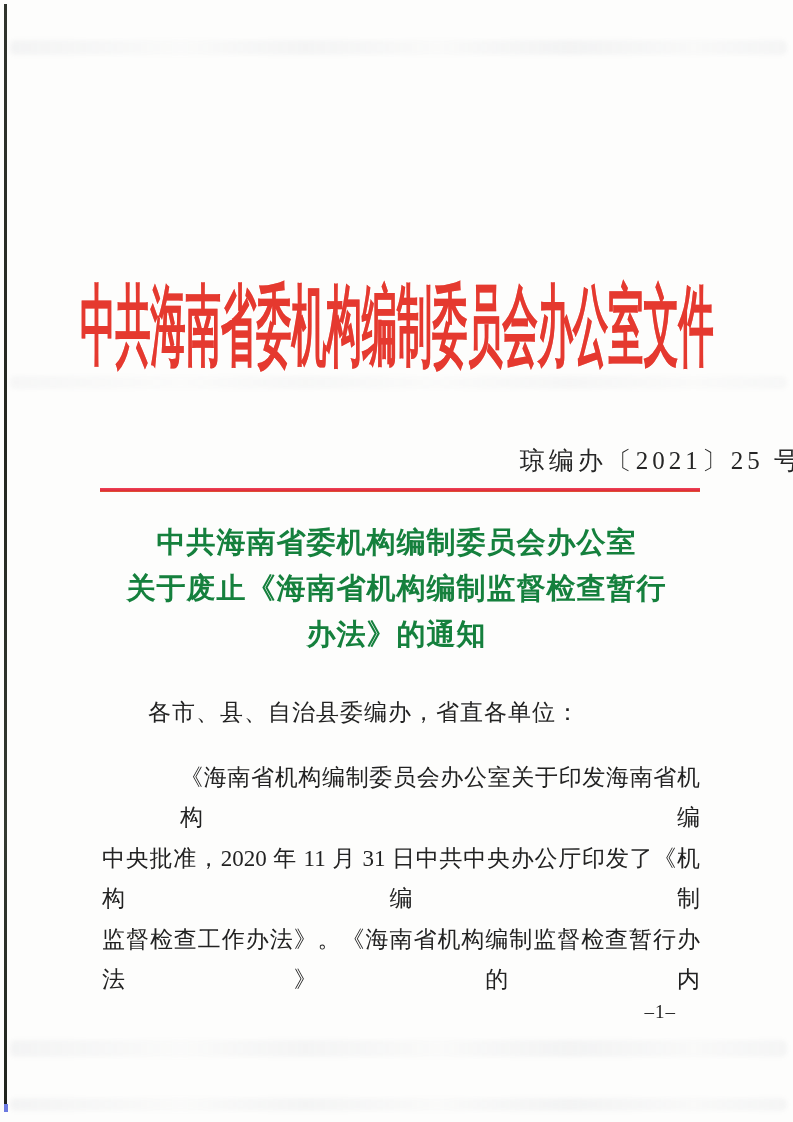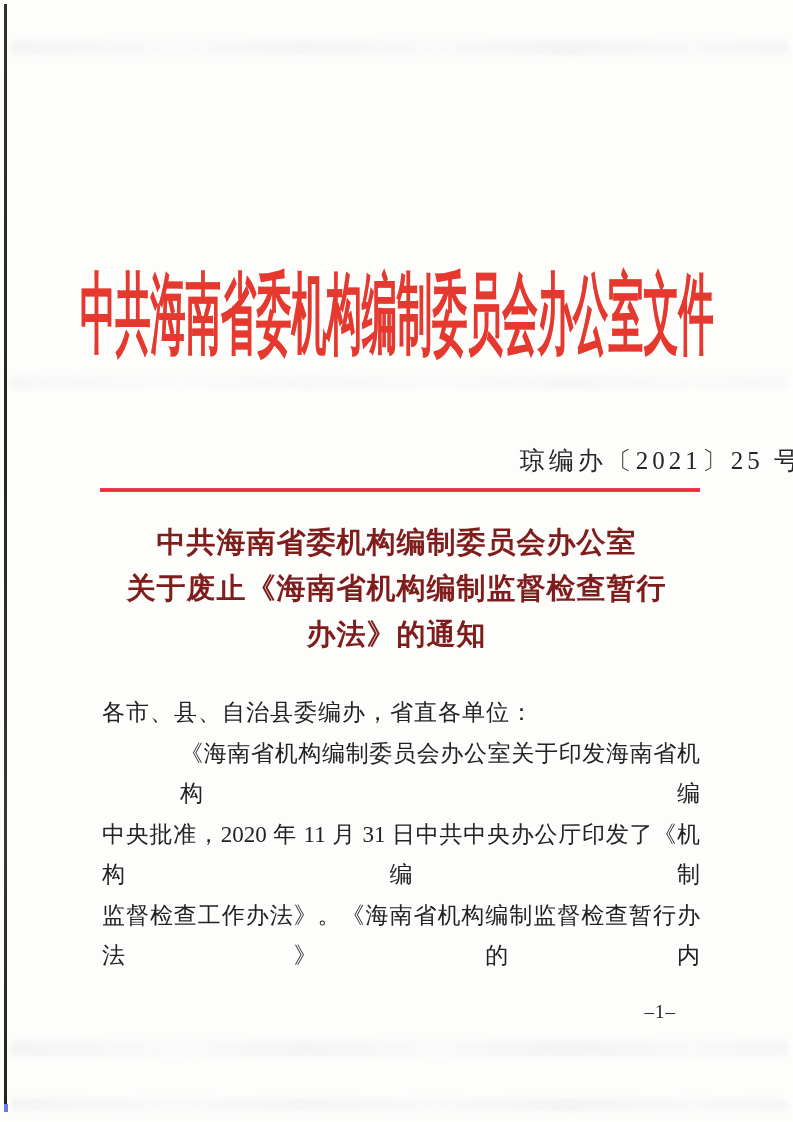--- a/index.html
+++ b/index.html
@@ -51,21 +51,21 @@
       rgba(148,153,165,.14));
   }
   .bleed-1 { top: 40px;   height: 15px; }
   .bleed-2 { top: 376px;  height: 13px; opacity: .4; }
   .bleed-3 { top: 1040px; height: 17px; }
   .bleed-4 { top: 1098px; height: 13px; }
 
   
   .letterhead-wrap {
     position: absolute;
-    top: 262px;
+    top: 274px;
     left: 0;
     width: 100%;
     height: 105px;
     display: flex;
     justify-content: center;
     align-items: center;
     text-align: right;
   }
   .letterhead {
     font-size: 88px;
@@ -104,44 +104,46 @@
   .doc-title {
     position: absolute;
     top: 519px;
     left: 0;
     width: 100%;
     text-align: center;
     font-weight: bold;
     font-size: 29px;
     line-height: 46px;
     letter-spacing: 1px;
-    color: #7f1d1d;
+    color: #15803d;
   }
 
   
   .body-block {
     position: absolute;
     top: 693px;
     left: 102px;
     width: 598px;
     font-size: 23px;
     line-height: 40.5px;
     color: #222;
   }
   .salutation {
     text-align: left;
     letter-spacing: 1px;
+    margin-left: 46px;
   }
   .body-line {
     text-align: justify;
     text-align-last: justify;
     text-justify: inter-character;
   }
   .body-line.indent {
     padding-left: 78px;
+    margin-top: 24px;
   }
 
   
   .page-number {
     position: absolute;
     top: 1001px;
     right: 117px;
     font-size: 19px;
     letter-spacing: 1px;
     color: #222;

